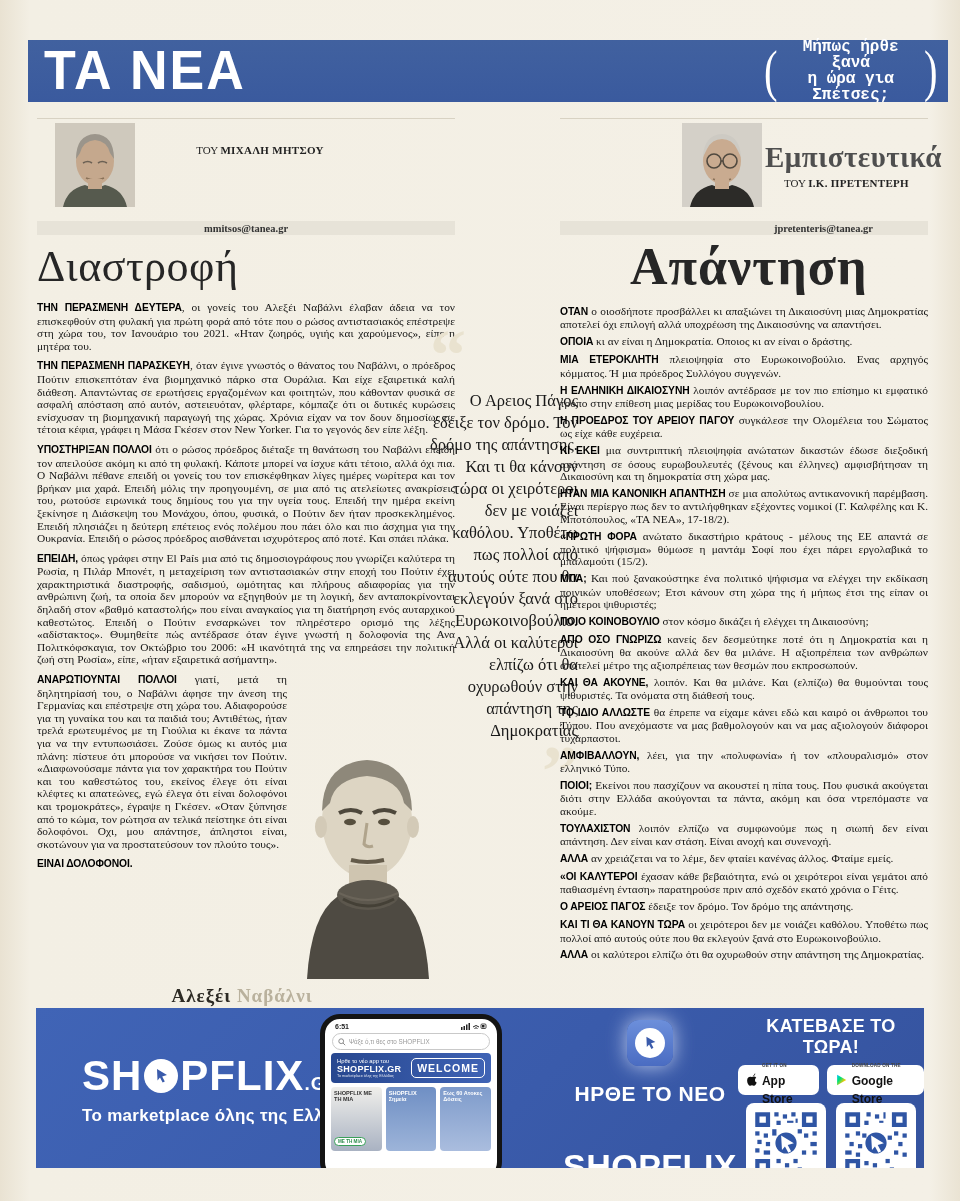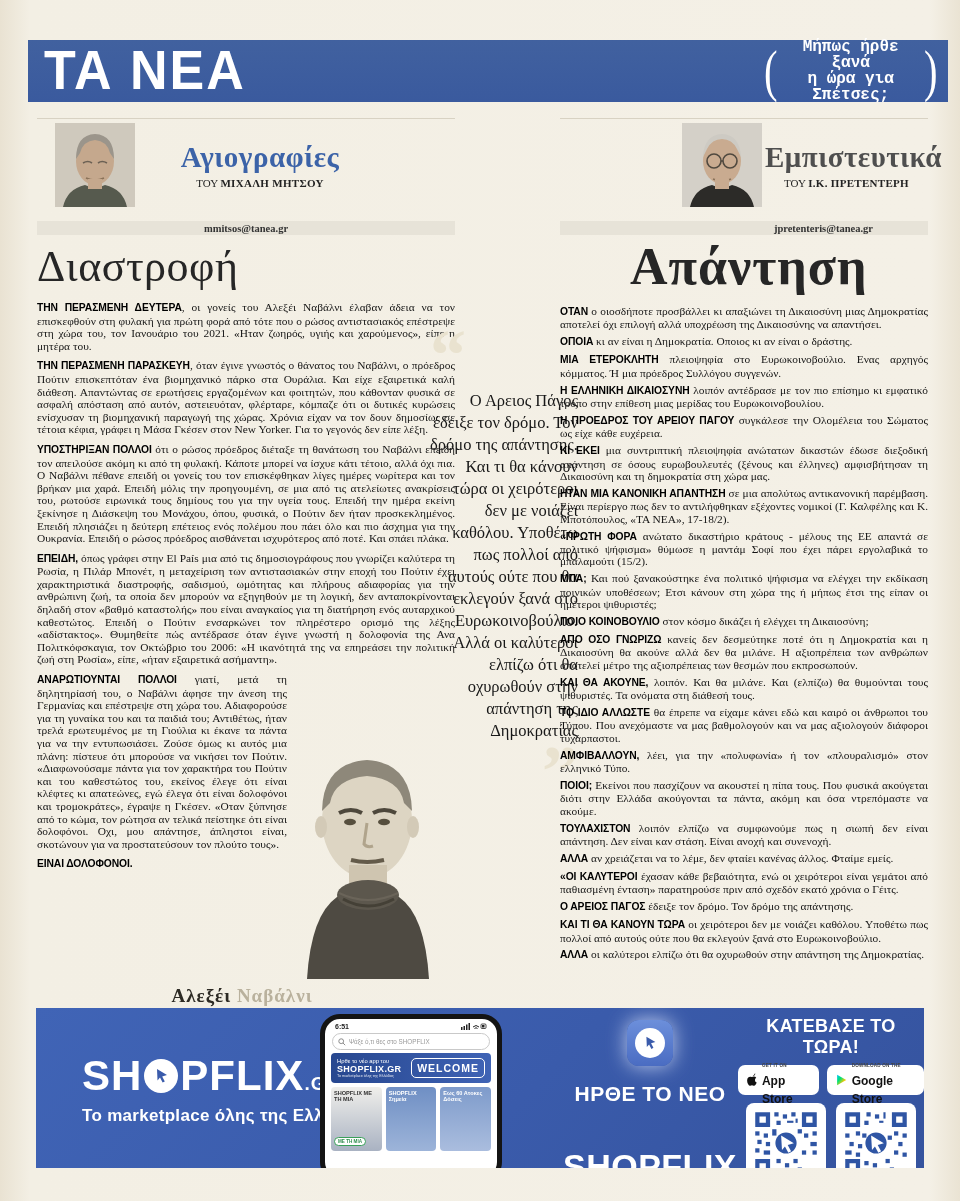--- a/index.html
+++ b/index.html
@@ -119,21 +119,20 @@
           <rect width="80" height="84" fill="#cfc9bd"></rect>
           <ellipse cx="40" cy="38" rx="19" ry="24" fill="#c5a88d"></ellipse>
           <path d="M21 36 Q21 12 40 11 Q59 12 59 36 L55 30 Q52 18 40 17 Q28 18 25 30 Z" fill="#9b958b"></path>
           <path d="M28 40 Q33 37 37 40 M43 40 Q47 37 52 40" stroke="#6c6154" stroke-width="1.6" fill="none"></path>
           <path d="M31 55 Q40 59 49 55" stroke="#8a7259" stroke-width="1.6" fill="none"></path>
           <path d="M8 84 Q12 66 30 62 L40 66 L50 62 Q68 66 72 84 Z" fill="#565a4e"></path>
           <rect x="33" y="56" width="14" height="10" fill="#c5a88d"></rect>
         </svg>
       </div>
       <div class="titleblock">
-        <div class="coltitle">Αγιογραφίες</div>
         <div class="byline">
           <span>ΤΟΥ</span>
           <b>ΜΙΧΑΛΗ ΜΗΤΣΟΥ</b>
         </div>
       </div>
     </div>
     <div class="emailbar">
       <a href="#">mmitsos@tanea.gr</a>
     </div>
     <h1 class="headline">Διαστροφή</h1>

